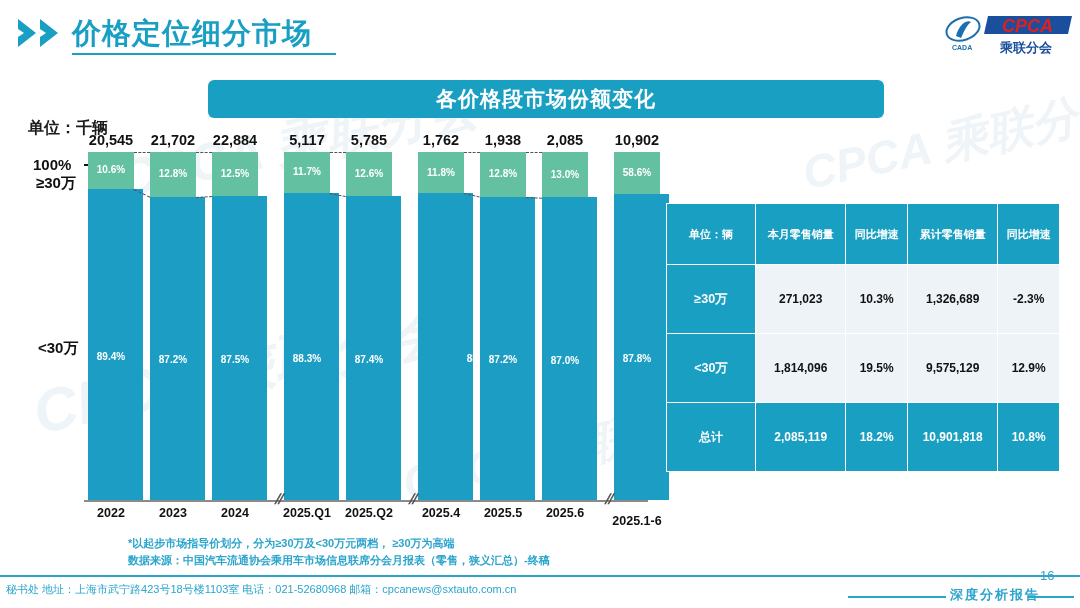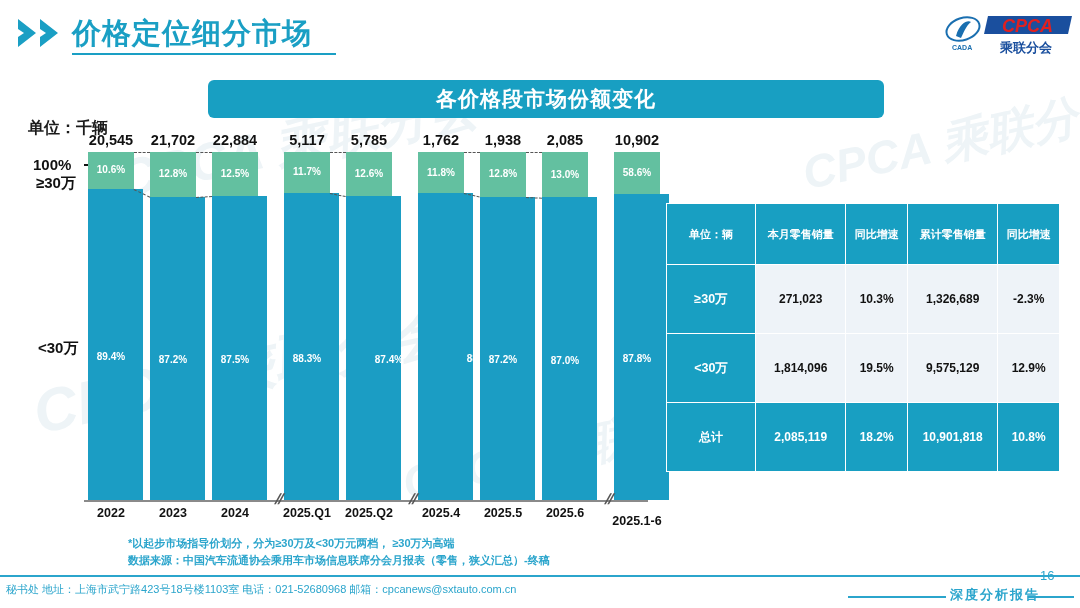--- a/index.html
+++ b/index.html
@@ -162,21 +162,21 @@
         <div class="bar-bot" style="height: 307.284px; background: rgb(27, 157, 196);">
           <div class="seg-lbl" style="top: 159.788px;">88.3%</div>
         </div>
       </div>
       <div class="bar-slot" style="left: 258px;">
         <div class="tot-lbl">5,785</div>
         <div class="bar-top" style="top: 0px; height: 43.848px; background: rgb(99, 192, 160);">
           <div class="seg-lbl" style="top: 15.924px;">12.6%</div>
         </div>
         <div class="bar-bot" style="height: 304.152px; background: rgb(27, 157, 196);">
-          <div class="seg-lbl" style="top: 158.159px; padding-left: 20px;">87.4%</div>
+          <div class="seg-lbl" style="top: 158.159px;">87.4%</div>
         </div>
       </div>
       <div class="bar-slot" style="left: 330px;">
         <div class="tot-lbl">1,762</div>
         <div class="bar-top" style="top: 0px; height: 41.064px; background: rgb(99, 192, 160);">
           <div class="seg-lbl" style="top: 14.532px;">11.8%</div>
         </div>
         <div class="bar-bot" style="height: 306.936px; background: rgb(27, 157, 196);">
           <div class="seg-lbl" style="top: 159.607px; padding-left: 40px;">88.2%</div>
         </div>

